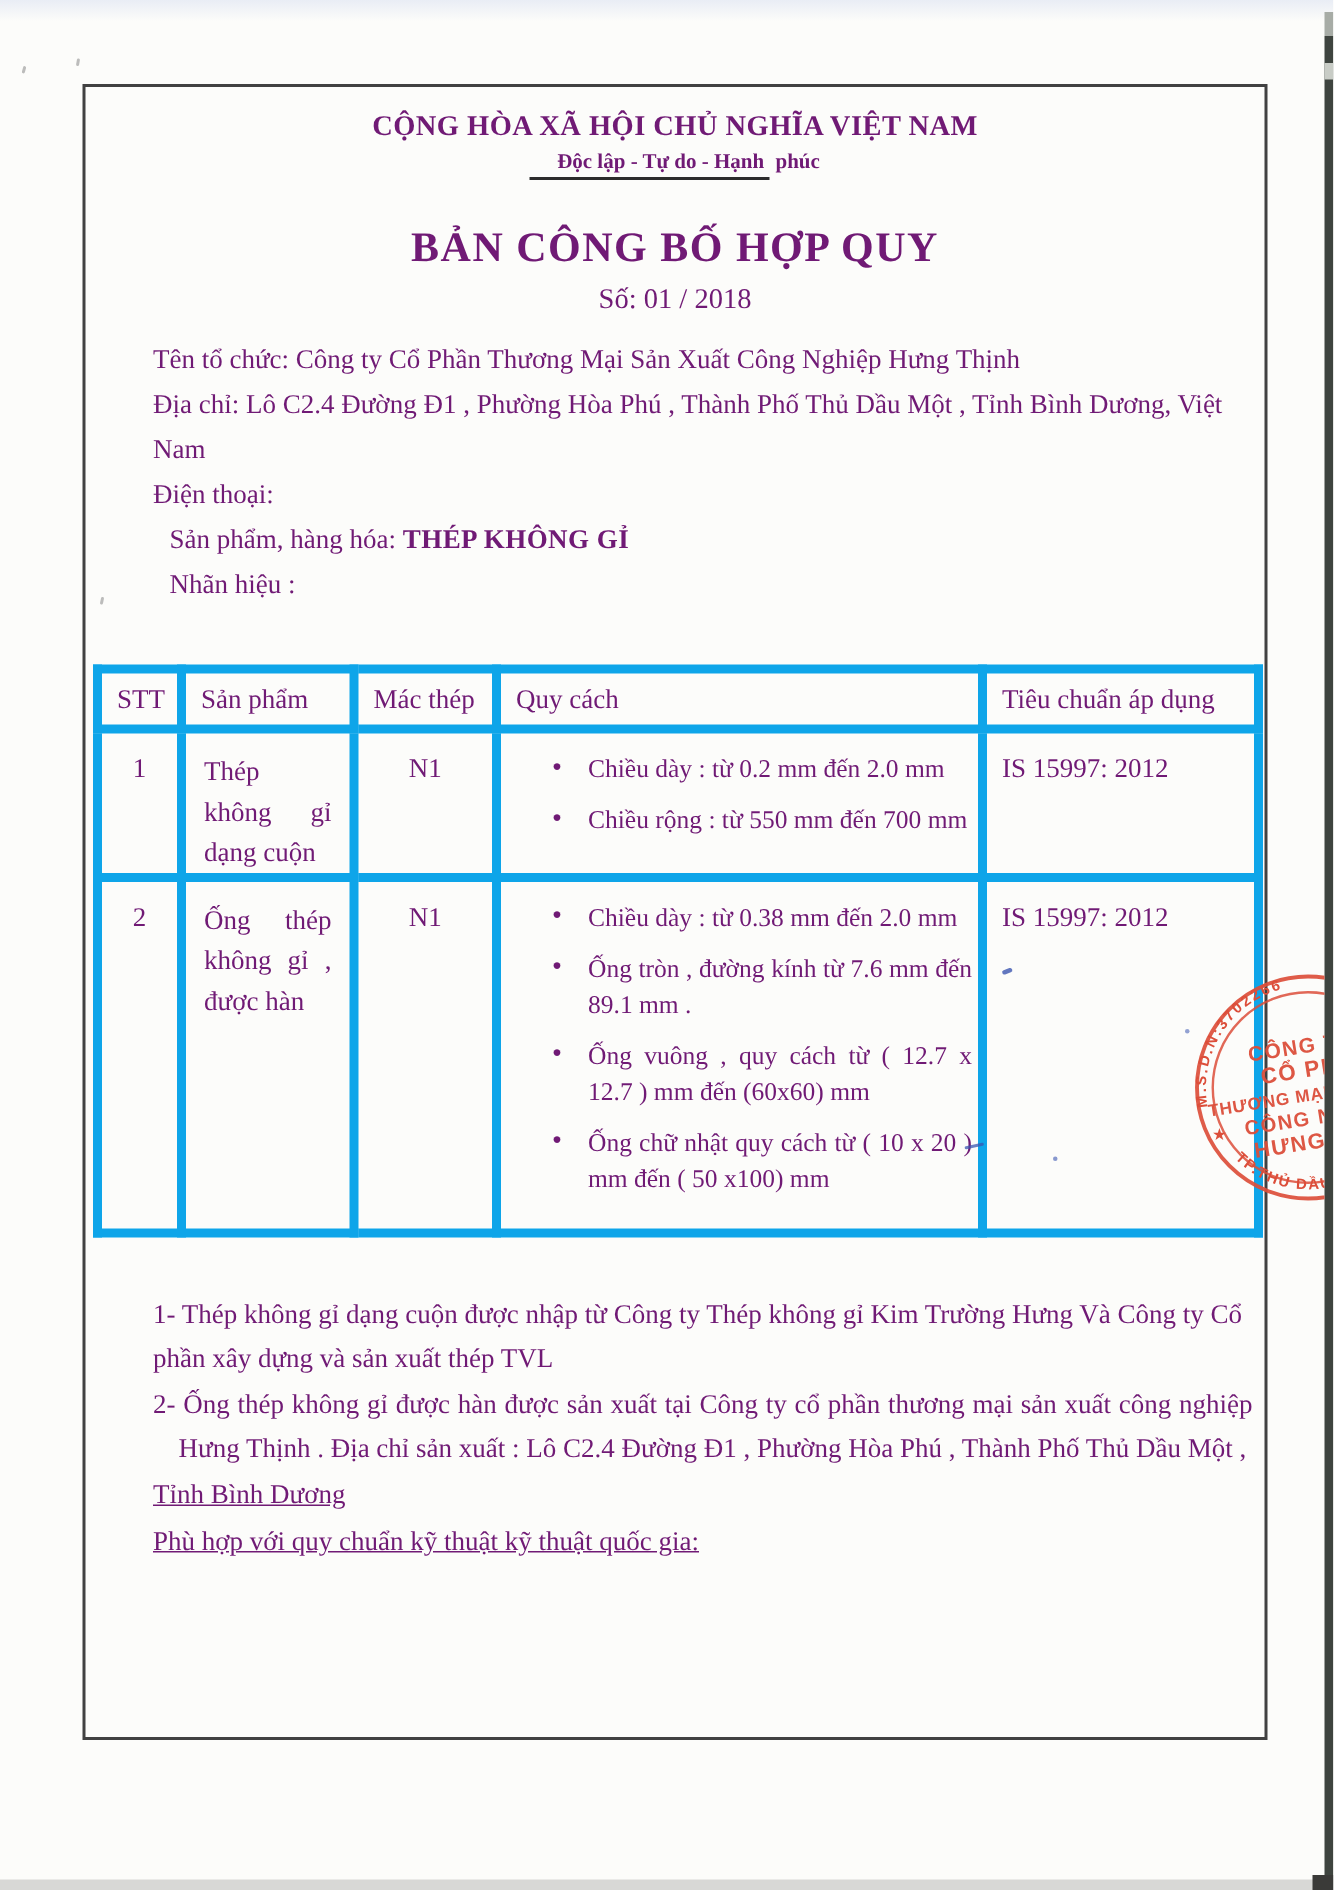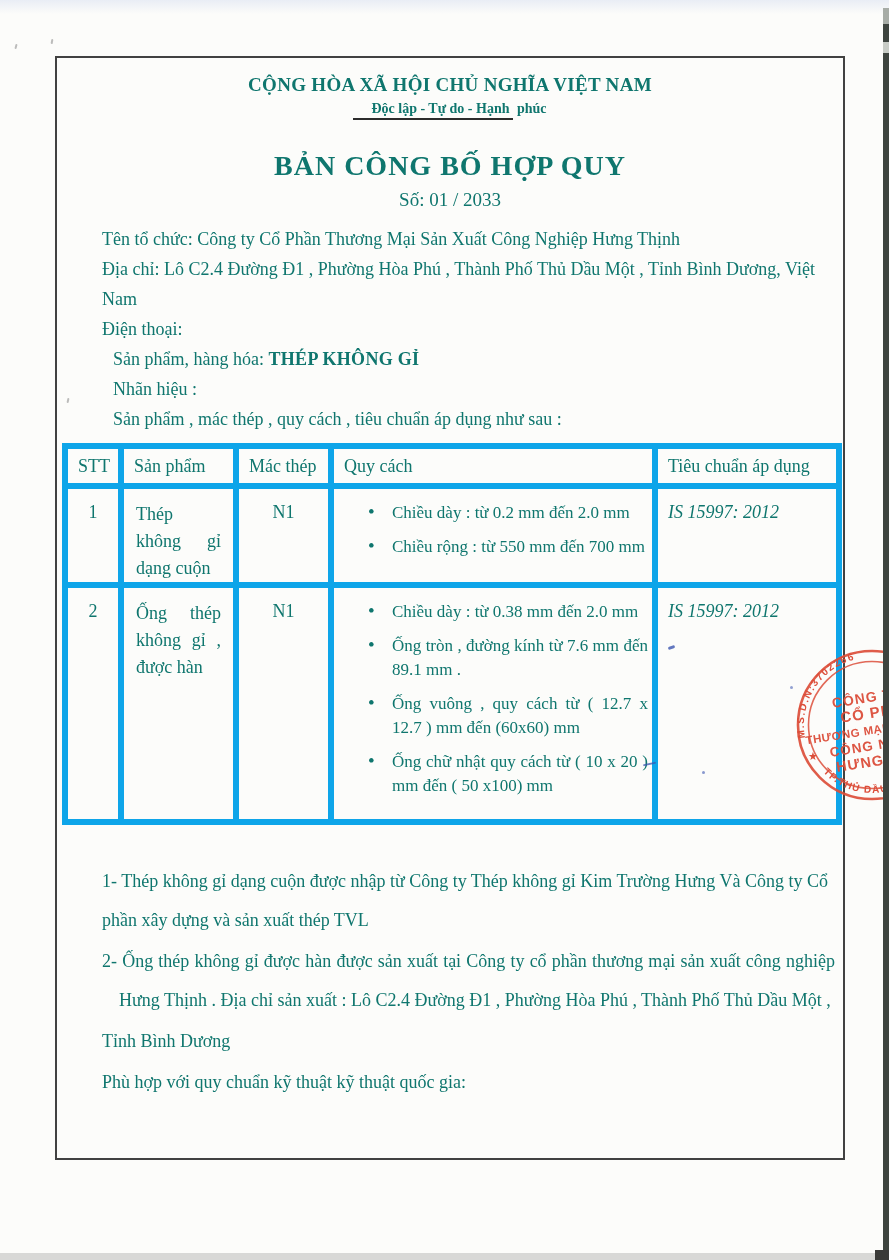--- a/index.html
+++ b/index.html
@@ -2,21 +2,21 @@
 <html><head>
 <meta charset="utf-8">
 <style>
   * { box-sizing: border-box; margin: 0; padding: 0; }
   html,body { background:#ffffff; }
   .page {
     position: relative;
     width: 889px; height: 1260px;
     background: #fcfcfa;
     font-family: "Liberation Serif", "DejaVu Serif", serif;
-    color: #0f766e;
+    color: #701a75;
     overflow: hidden;
   }
   .top-tint { position:absolute; left:0; top:0; right:0; height:14px;
     background: linear-gradient(#e9edf5, rgba(255,255,255,0)); }
   .right-strip { position:absolute; right:0; top:8px; bottom:0; width:6px;
     background: linear-gradient(#a7aca6 0 16px, #3e443f 16px 100%); }
   .right-strip-notch { position:absolute; right:0; top:42px; width:6px; height:11px; background:#c8ccc6; }
   .bottom-strip { position:absolute; left:0; bottom:0; right:0; height:7px; background:#d8d8d6; }
   .bottom-corner { position:absolute; right:0; bottom:0; width:14px; height:10px; background:#3a3a38; }
 
@@ -44,29 +44,29 @@
   table.conf th { height:40px; vertical-align:middle; text-align:left; padding:2px 10px; }
   th.c-stt, td.c-stt { text-align:center; }
   td.c-stt { padding-top:13px; }
   td.c-sp { padding:12px 12px 0 12px; text-align:justify; line-height:27px; }
   th.c-mt { }
   td.c-mt { text-align:center; padding-top:13px; }
   td.c-qc { }
   td.c-qc ul { list-style:none; margin:0; padding:12px 4px 6px 58px; }
   td.c-qc li { position:relative; text-align:justify; line-height:24px; font-size:17px; margin-bottom:10px; }
   td.c-qc li::before { content:"•"; position:absolute; left:-24px; top:-1px; font-size:19px; }
-  td.c-tc { padding:13px 6px 0 10px;font-style:italic; }
+  td.c-tc { padding:13px 6px 0 10px; }
   tr.r1 { height:97px; }
   tr.r2 { height:237px; }
 
   .notes { position:absolute; top:804px; left:0; right:0; font-size:18px; }
-  .notes p { line-height:39px; }
+  .notes p { line-height:29px; }
   .n-plain { margin:0 10px 2px 45px; }
   .n-hang { margin:0 8px 2px 45px; padding-left:17px; text-indent:-17px; text-align:justify; }
-  .n-line { margin:0 10px 2px 45px; }
+  .n-line { margin:0 10px 2px 45px;text-decoration:underline; }
   .n-final { margin:2px 8px 0 11px; text-indent:37px; text-align:justify; line-height:28px; }
 
   .stamp { position:absolute; left:788px; top:642px; width:95px; height:162px;
     overflow:hidden; z-index:10; pointer-events:none; }
   .stamp svg { position:absolute; left:0; top:0; }
   .stamp text { font-family:"Liberation Sans","DejaVu Sans",sans-serif; font-weight:bold; }
 
   .pen { position:absolute; background:#3b55b0; border-radius:2px; z-index:6; }
   .pen1 { left:668px; top:646px; width:7px; height:3px; transform:rotate(-20deg); opacity:.8; }
   .pen2 { left:643px; top:763px; width:13px; height:2px; transform:rotate(-12deg); opacity:.75; }
@@ -91,33 +91,32 @@
   <div class="speck s3"></div>
 
   <div class="sheet">
 
     <div class="center h-national">CỘNG HÒA XÃ HỘI CHỦ NGHĨA VIỆT NAM</div>
 
     <div class="center h-motto"><span class="uline">Độc lập - Tự do - Hạnh</span><span> phúc</span></div>
 
     <div class="center h-title">BẢN CÔNG BỐ HỢP QUY</div>
 
-    <div class="center h-number">Số: 01 / 2033</div>
+    <div class="center h-number">Số: 01 / 2018</div>
 
     <div class="info">
       <p>Tên tổ chức: Công ty Cổ Phần Thương Mại Sản Xuất Công Nghiệp Hưng Thịnh</p>
       <p>Địa chỉ: Lô C2.4 Đường Đ1 , Phường Hòa Phú , Thành Phố Thủ Dầu Một , Tỉnh Bình Dương, Việt Nam</p>
       <p>Điện thoại:</p>
     </div>
 
     <div class="prodline l-product"><span>Sản phẩm, hàng hóa: </span><b>THÉP KHÔNG GỈ</b></div>
 
     <div class="prodline l-brand">Nhãn hiệu :</div>
 
-    <div class="prodline l-intro">Sản phẩm , mác thép , quy cách , tiêu chuẩn áp dụng như sau :</div>
 
     <table class="conf">
       <colgroup>
         <col style="width:56px">
           <col style="width:115px">
           <col style="width:95px">
         <col style="width:324px">
           <col style="width:184px">
       </colgroup>
       <tbody>

